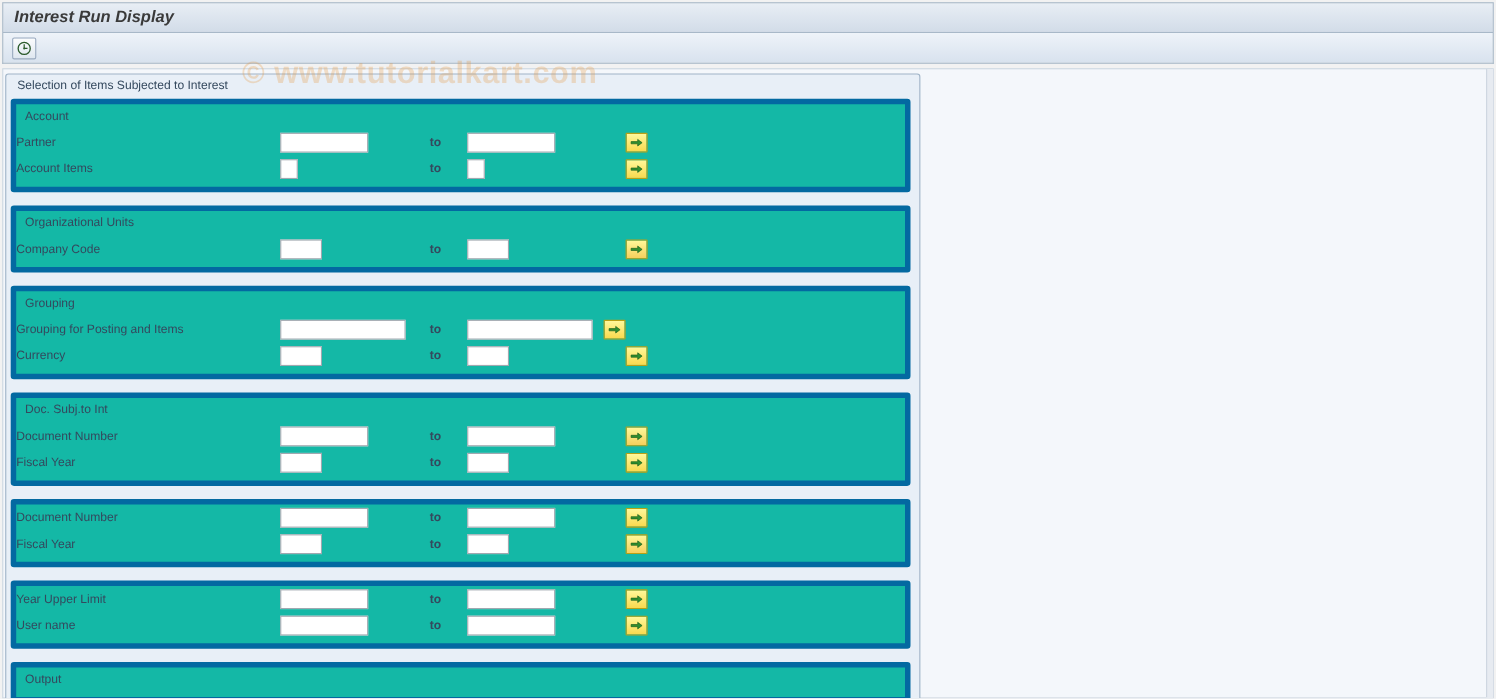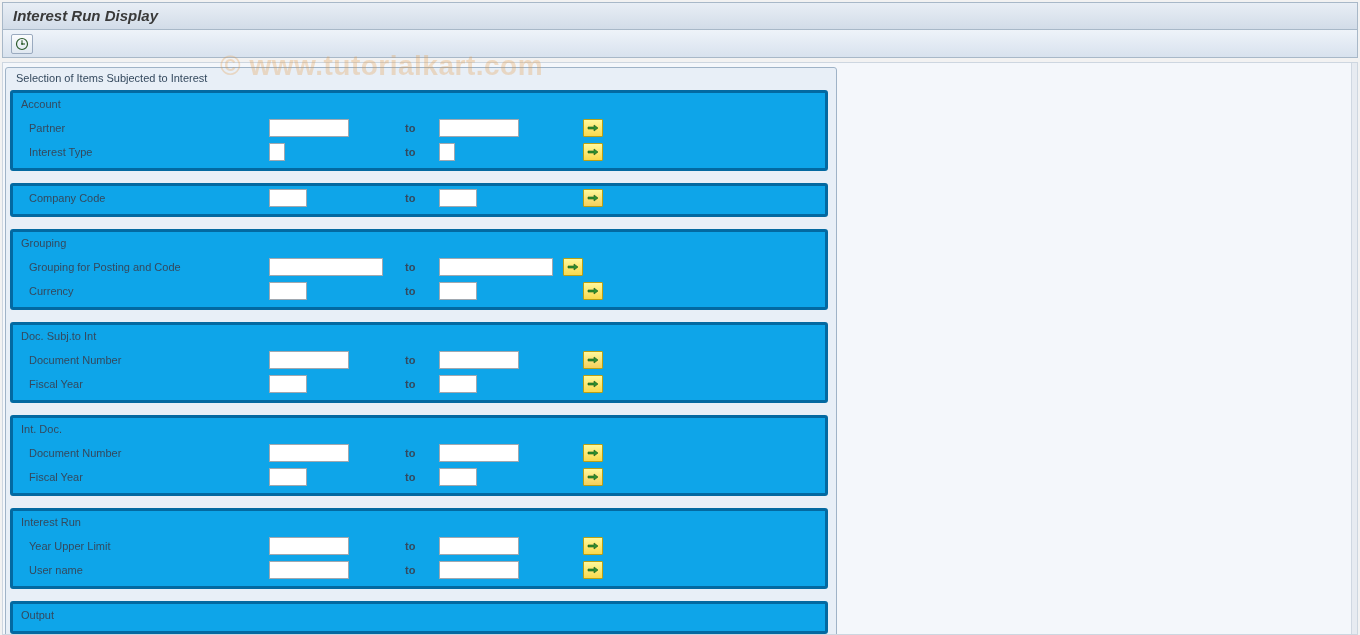--- a/index.html
+++ b/index.html
@@ -79,38 +79,37 @@
     width: 832px;
     padding: 0 4px 4px 4px;
     margin: 2px 0 4px 0;
   }
   .super-box > .super-title {
     font-size: 11px;
     color: #34495e;
     padding: 4px 6px 6px 6px;
   }
   .group-box {
-    border: 3px solid #0369a1;
-    background: #0ea5e9;
+    border: 5px solid #0369a1;
+    background: #14b8a6;
     border-radius: 3px;
     width: 818px;
     margin: 0 0 12px 0;
     padding: 0 0 4px 0;
   }
   .group-title {
     font-size: 11px;
     color: #34495e;
     padding: 5px 8px 6px 8px;
   }
   .field-row {
     display: grid;
     grid-template-columns: 240px 130px 40px 120px 24px 40px;
     align-items: center;
     height: 24px;
-    padding-left: 16px;
     gap: 0;
   }
   .field-label {
     color: #34495e;
     font-size: 11px;
   }
   .to-label {
     color: #34495e;
     font-size: 11px;
     text-align: left;
@@ -203,21 +202,21 @@
         <span>
           <svg class="arrow-icon" viewBox="0 0 12 10">
             <path d="M1 4 L7 4 L7 2 L11 5 L7 8 L7 6 L1 6 Z" fill="#2f8f2f" stroke="#1b5d1b" stroke-width="0.6"></path>
           </svg>
         </span>
       </div>
     </div>
   </div>
 
   <div class="field-row">
-    <div class="field-label">Interest Type</div>
+    <div class="field-label">Account Items</div>
     <div class="input-cell">
                   <input class="sap-input w-short" style="">
                 </div>
     <div class="to-label">to</div>
     <div class="input-cell">
                   <input class="sap-input w-short" style="">
                 </div>
     <div></div>
     <div>
       <div class="multi-btn">
@@ -226,20 +225,21 @@
             <path d="M1 4 L7 4 L7 2 L11 5 L7 8 L7 6 L1 6 Z" fill="#2f8f2f" stroke="#1b5d1b" stroke-width="0.6"></path>
           </svg>
         </span>
       </div>
     </div>
   </div>
 </div>
   </div>
 
   <div class="group-box">
+    <div class="group-title">Organizational Units</div>
     <div class="rows">
   <div class="field-row">
     <div class="field-label">Company Code</div>
     <div class="input-cell">
                   <input class="sap-input w-med" style="">
                 </div>
     <div class="to-label">to</div>
     <div class="input-cell">
                   <input class="sap-input w-med" style="">
                 </div>
@@ -254,21 +254,21 @@
       </div>
     </div>
   </div>
 </div>
   </div>
 
   <div class="group-box">
     <div class="group-title">Grouping</div>
     <div class="rows">
   <div class="field-row" style="grid-template-columns: 240px 130px 40px 120px 4px 40px;">
-    <div class="field-label">Grouping for Posting and Code</div>
+    <div class="field-label">Grouping for Posting and Items</div>
     <div class="input-cell">
                   <input class="sap-input w-wide" style="">
                 </div>
     <div class="to-label">to</div>
     <div class="input-cell">
                   <input class="sap-input w-wide" style="">
                 </div>
     <div></div>
     <div>
       <div class="multi-btn">
@@ -345,21 +345,20 @@
             <path d="M1 4 L7 4 L7 2 L11 5 L7 8 L7 6 L1 6 Z" fill="#2f8f2f" stroke="#1b5d1b" stroke-width="0.6"></path>
           </svg>
         </span>
       </div>
     </div>
   </div>
 </div>
   </div>
 
   <div class="group-box">
-    <div class="group-title">Int. Doc.</div>
     <div class="rows">
   <div class="field-row">
     <div class="field-label">Document Number</div>
     <div class="input-cell">
                   <input class="sap-input w-long" style="">
                 </div>
     <div class="to-label">to</div>
     <div class="input-cell">
                   <input class="sap-input w-long" style="">
                 </div>
@@ -392,21 +391,20 @@
             <path d="M1 4 L7 4 L7 2 L11 5 L7 8 L7 6 L1 6 Z" fill="#2f8f2f" stroke="#1b5d1b" stroke-width="0.6"></path>
           </svg>
         </span>
       </div>
     </div>
   </div>
 </div>
   </div>
 
   <div class="group-box">
-    <div class="group-title">Interest Run</div>
     <div class="rows">
   <div class="field-row">
     <div class="field-label">Year Upper Limit</div>
     <div class="input-cell">
                   <input class="sap-input w-long" style="">
                 </div>
     <div class="to-label">to</div>
     <div class="input-cell">
                   <input class="sap-input w-long" style="">
                 </div>

